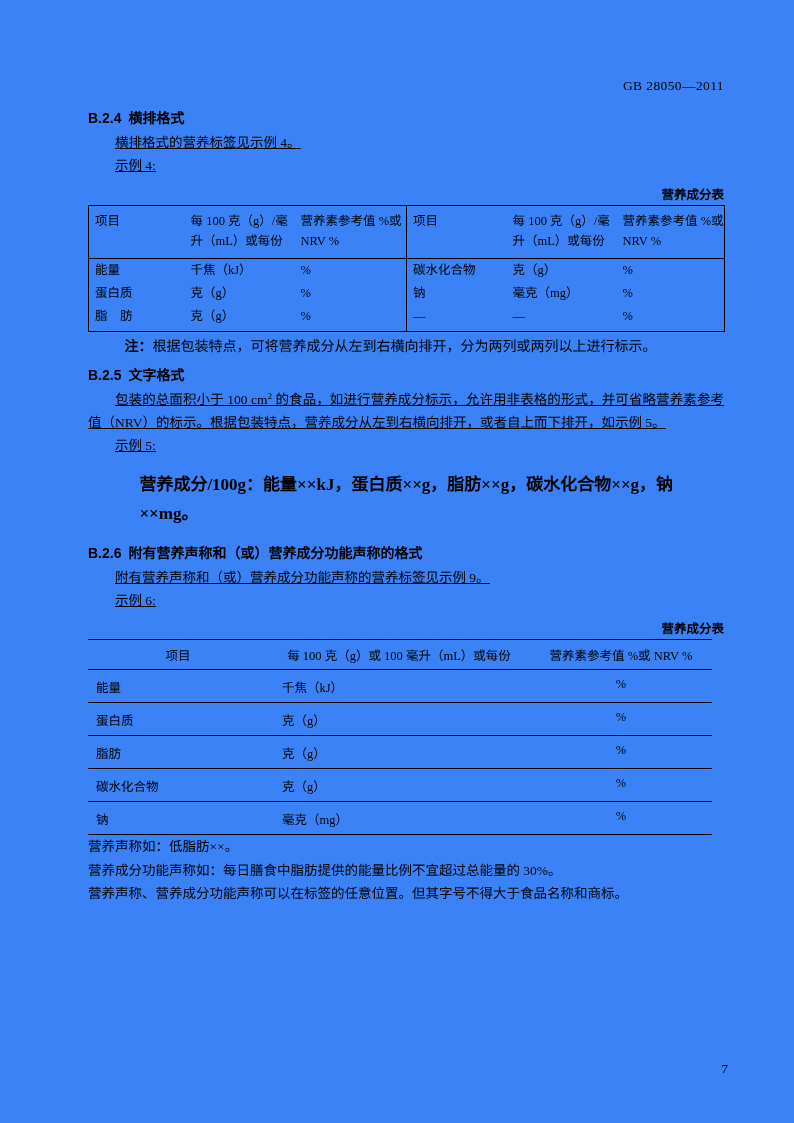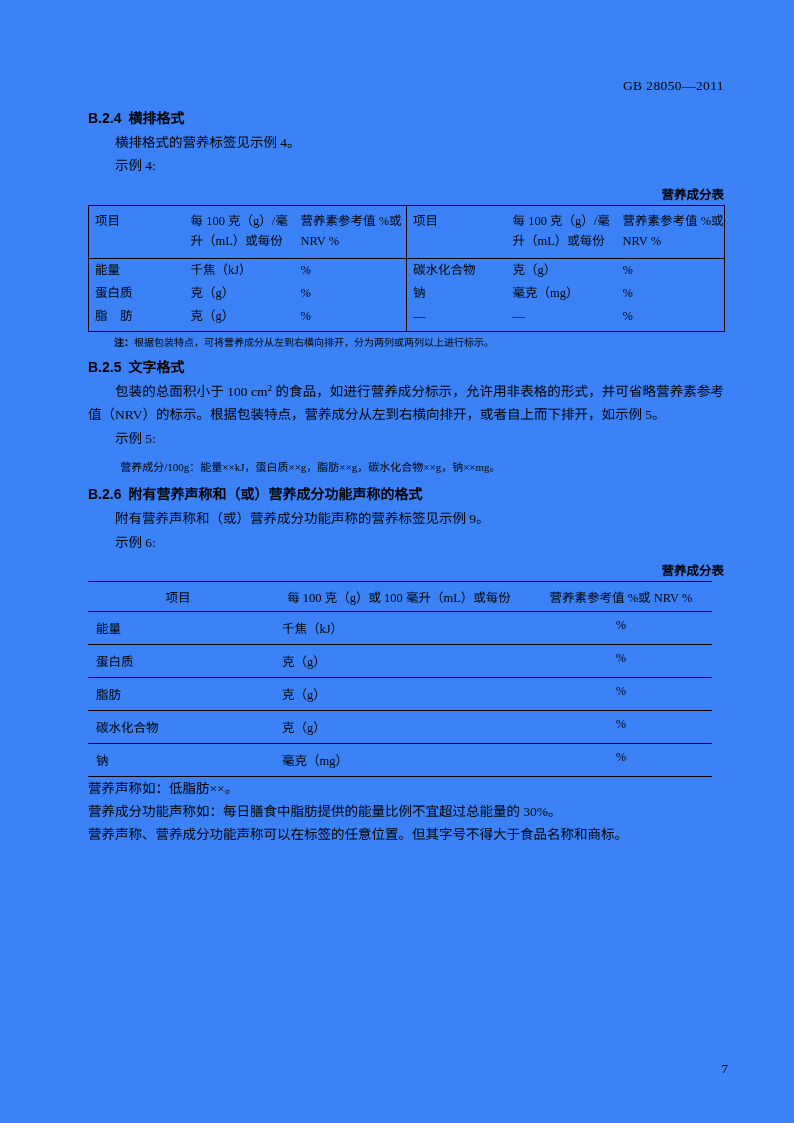--- a/index.html
+++ b/index.html
@@ -49,21 +49,21 @@
   .clause .ttl { margin-left: 7px; }
 
   
   p.body {
     font-size: 13.5px;
     line-height: 1.72;
     margin: 0;
     text-align: justify;
     text-justify: inter-ideograph;
   }
-  p.indent2 { text-indent: 2em; }
+  p.indent2 { text-indent: 2em; text-decoration: underline; }
   p.flat { text-indent: 0; }
 
   sup { font-size: 0.68em; vertical-align: super; line-height: 0; }
 
   
   .tbl-caption {
     font-family: "Liberation Sans", "DejaVu Sans", sans-serif;
     font-weight: bold;
     font-size: 12.5px;
     text-align: right;
@@ -120,35 +120,36 @@
     padding: 6.5px 4px 6.5px 4px;
   }
   #tbl-claim tbody tr + tr td {
     border-top: 0.7px solid #000;
   }
   #tbl-claim .c-item   { text-align: left;  padding-left: 8px; }
   #tbl-claim .c-amount { text-align: left;  padding-left: 14px; }
   #tbl-claim .c-nrv    { text-align: center; }
 
   .note {
-    font-size: 10px;
+    font-size: 14px;
     line-height: 1.6;
     margin: 3px 0 3px 0;
     padding-left: 2.6em;
   }
   .note b {
     font-family: "Liberation Sans", "DejaVu Sans", sans-serif;
     font-weight: bold;
   }
 
   .small-line {
-    font-size: 11px;
+    font-size: 17px;
     line-height: 1.7;
-    margin: 8px;
+    margin: 14px;
     padding-left: 2.2em;
+    font-weight: bold;
   }
 
   .closing p { margin: 0; }
 
   
   .page-number {
     position: absolute;
     right: 66px;
     bottom: 48px;
     font-size: 13.5px;

